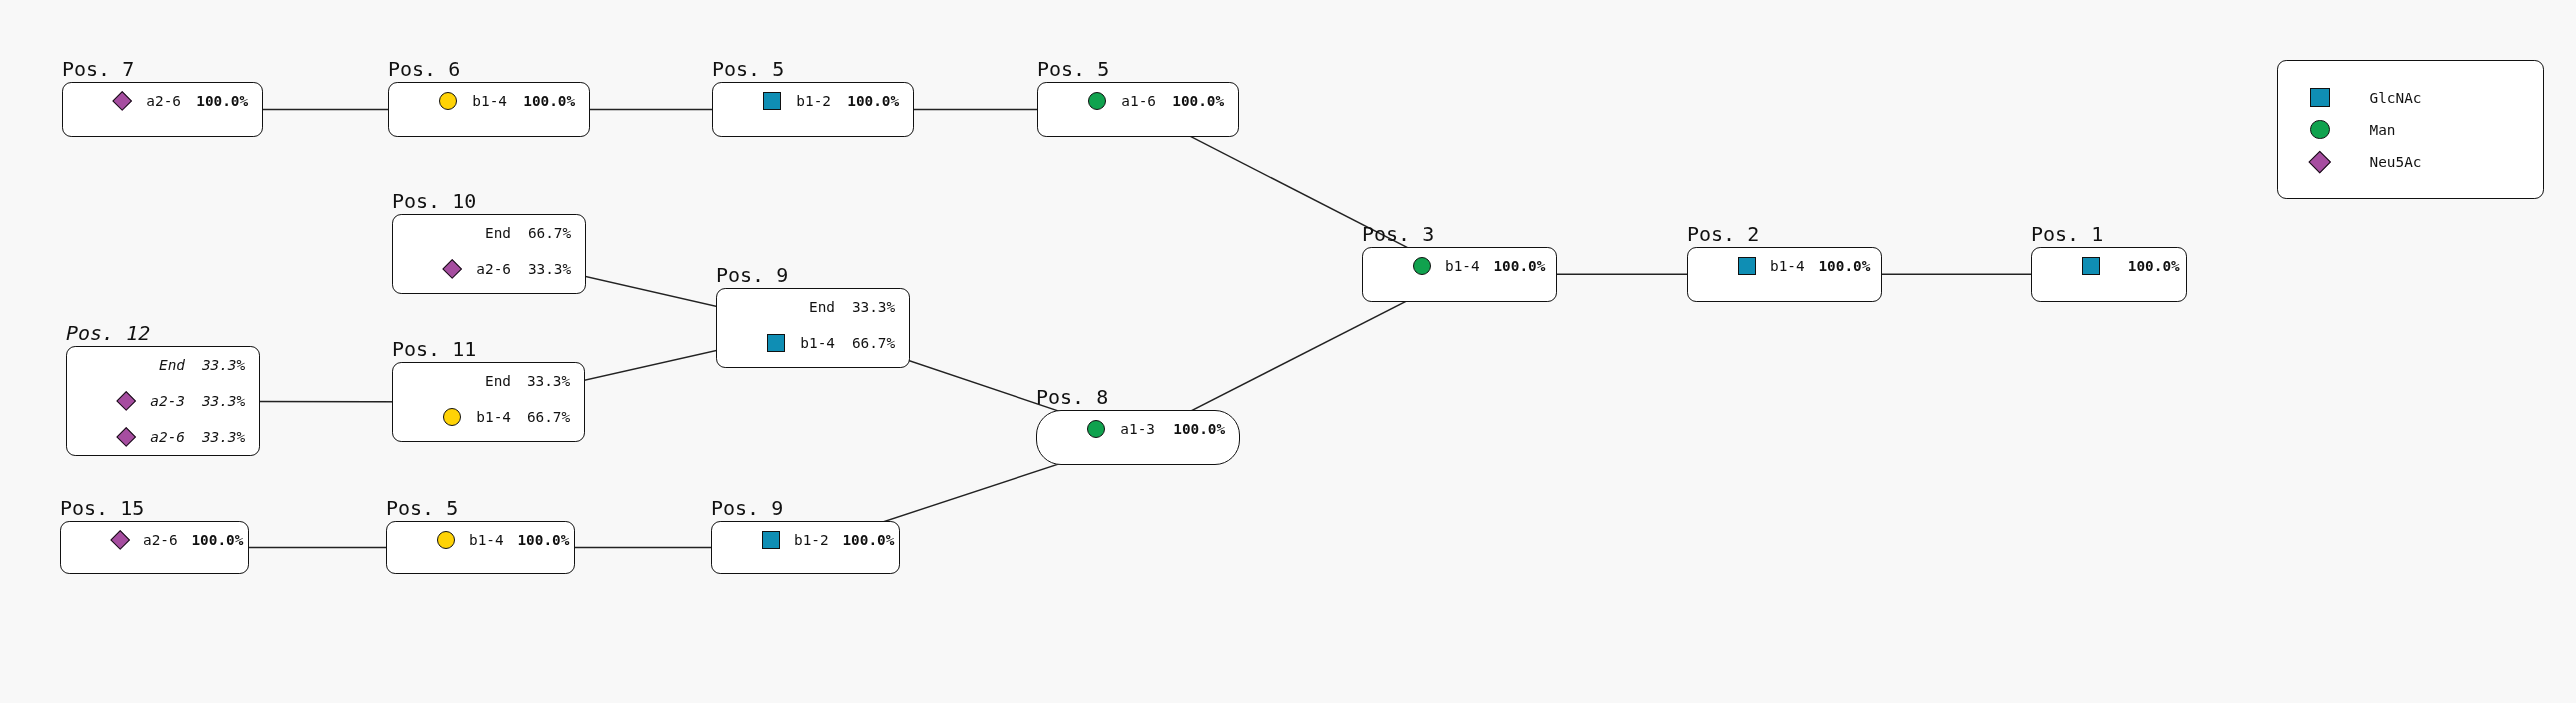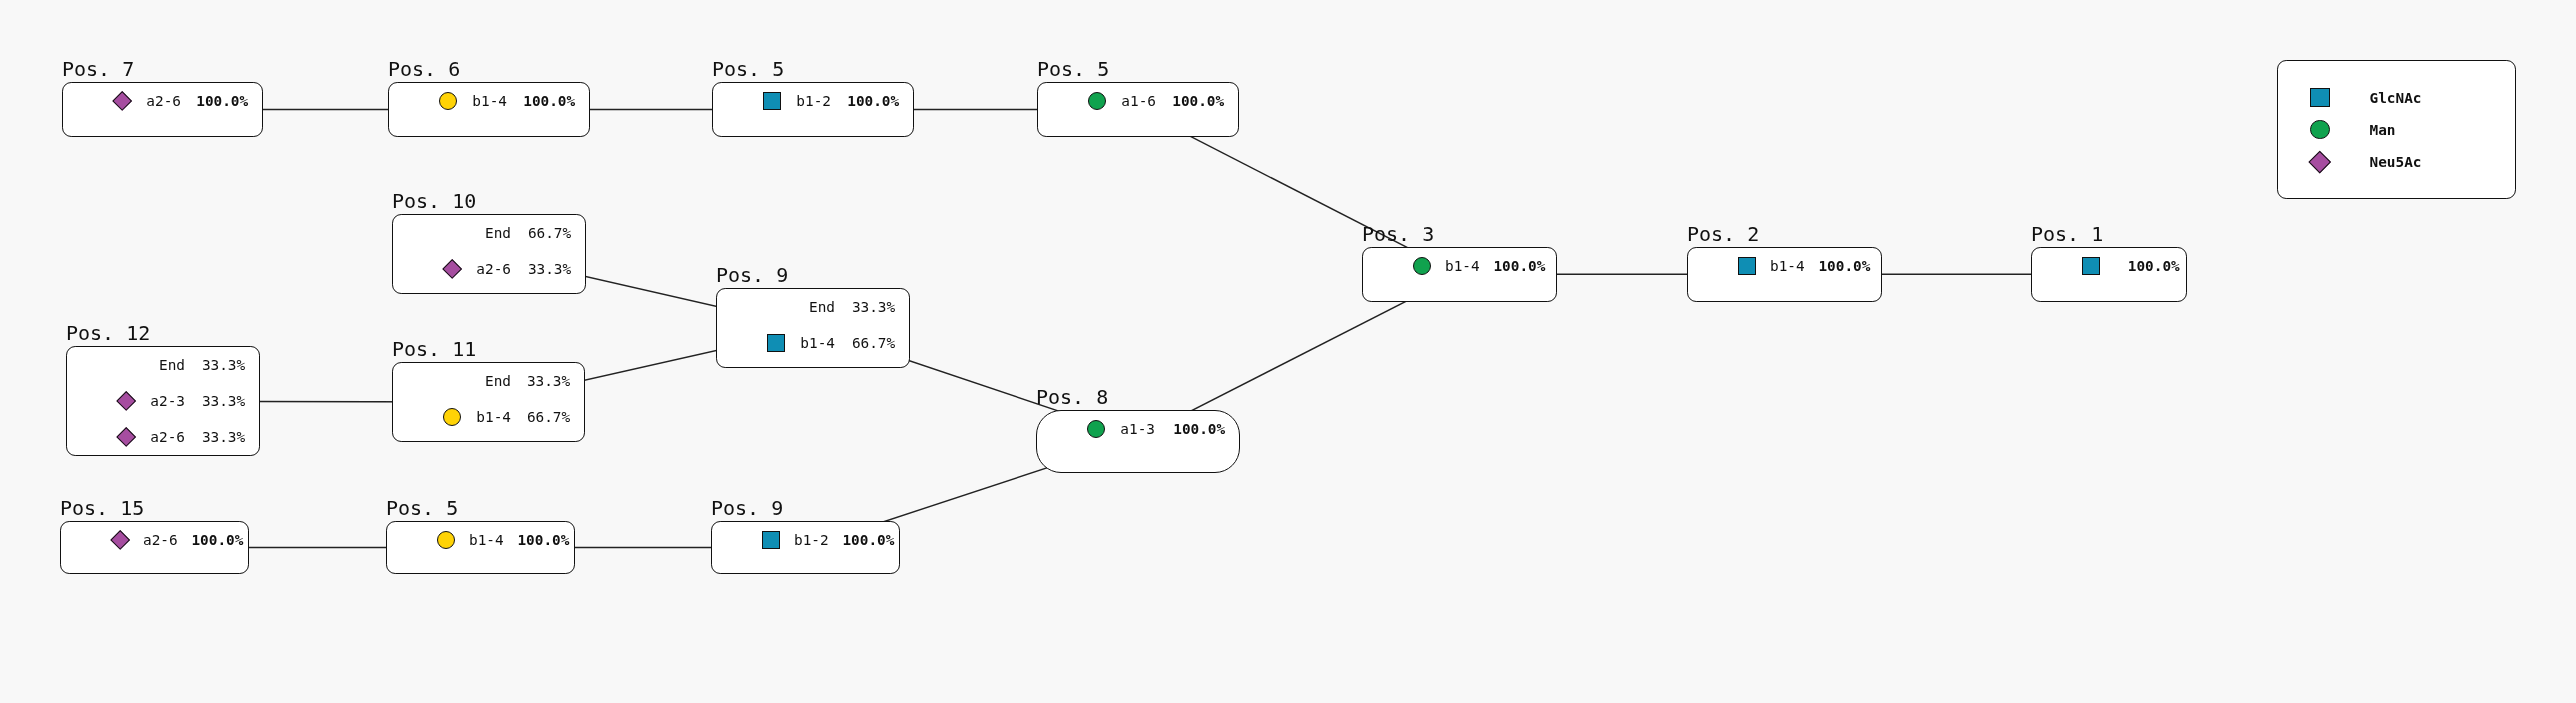--- a/index.html
+++ b/index.html
@@ -38,24 +38,24 @@
   .icon[data-icon="neu5ac-diamond"] {
     width:14.4px; height:14.4px; margin:2px;
     background:#a64da0; transform:rotate(45deg); border-width:1.1px;
   }
   .linkage { width:36px; text-align:right; white-space:pre; }
   .pct { margin-left:auto; white-space:pre; }
   .pct[data-bold="true"] { font-weight:bold; }
 
   #legend {
     position:absolute; z-index:2;
-    left:2277px; top:60px; width:239px; height:139px;
+    left:2277px; top:60px; width:267px; height:139px;
     box-sizing:border-box;
     background:#fff; border:1.4px solid #111; border-radius:9.2px;
-    display:flex; flex-direction:column; justify-content:center;font-weight:bold;
+    display:flex; flex-direction:column; justify-content:center;
   }
   .legend-item { display:flex; align-items:center; height:32px; padding-left:32px; }
   .legend-item .icon { width:19.5px; height:19.5px; }
   .legend-item .icon[data-icon="neu5ac-diamond"] { width:15.5px; height:15.5px; margin:2px; }
   .legend-item .legend-label { margin-left:40px; white-space:pre; }
 </style>
 </head>
 <body>
 
 <div id="canvas">
@@ -170,21 +170,21 @@
     <span class="linkage">End</span>
     <span class="pct">33.3%</span>
   </div>
           <div class="row">
     <span class="icon" data-icon="glcnac-square"></span>
     <span class="linkage">b1-4</span>
     <span class="pct">66.7%</span>
   </div>
         </div>
   </div>
-      <div class="node" style="left: 66px; top: 346px;">
+      <div class="node" style="left: 66px; top: 346px; font-style: italic;">
     <div class="node-label">Pos. 12</div>
     <div class="node-box" style="width: 194px; height: 110px;">
           <div class="row">
     <span class="icon" data-icon="none"></span>
     <span class="linkage">End</span>
     <span class="pct">33.3%</span>
   </div>
           <div class="row">
     <span class="icon" data-icon="neu5ac-diamond"></span>
     <span class="linkage">a2-3</span>
@@ -207,21 +207,21 @@
   </div>
           <div class="row">
     <span class="icon" data-icon="gal-circle"></span>
     <span class="linkage">b1-4</span>
     <span class="pct">66.7%</span>
   </div>
         </div>
   </div>
       <div class="node" style="left: 1036px; top: 410px;">
     <div class="node-label">Pos. 8</div>
-    <div class="node-box" style="width: 204px; height: 63px; border-radius: 25px;">
+    <div class="node-box" style="width: 204px; height: 55px; border-radius: 25px;">
           <div class="row">
     <span class="icon" data-icon="man-circle"></span>
     <span class="linkage">a1-3</span>
     <span class="pct" data-bold="true">100.0%</span>
   </div>
         </div>
   </div>
       <div class="node" style="left: 60px; top: 521px;">
     <div class="node-label">Pos. 15</div>
     <div class="node-box" style="width: 189px; height: 53px;">

